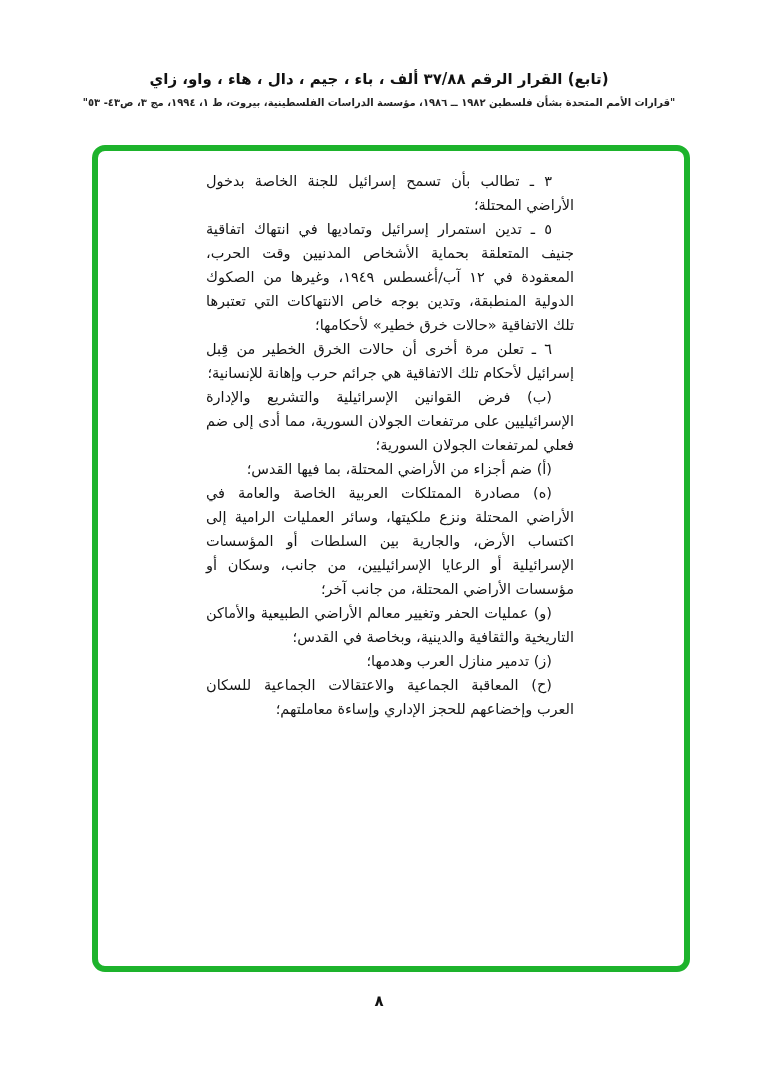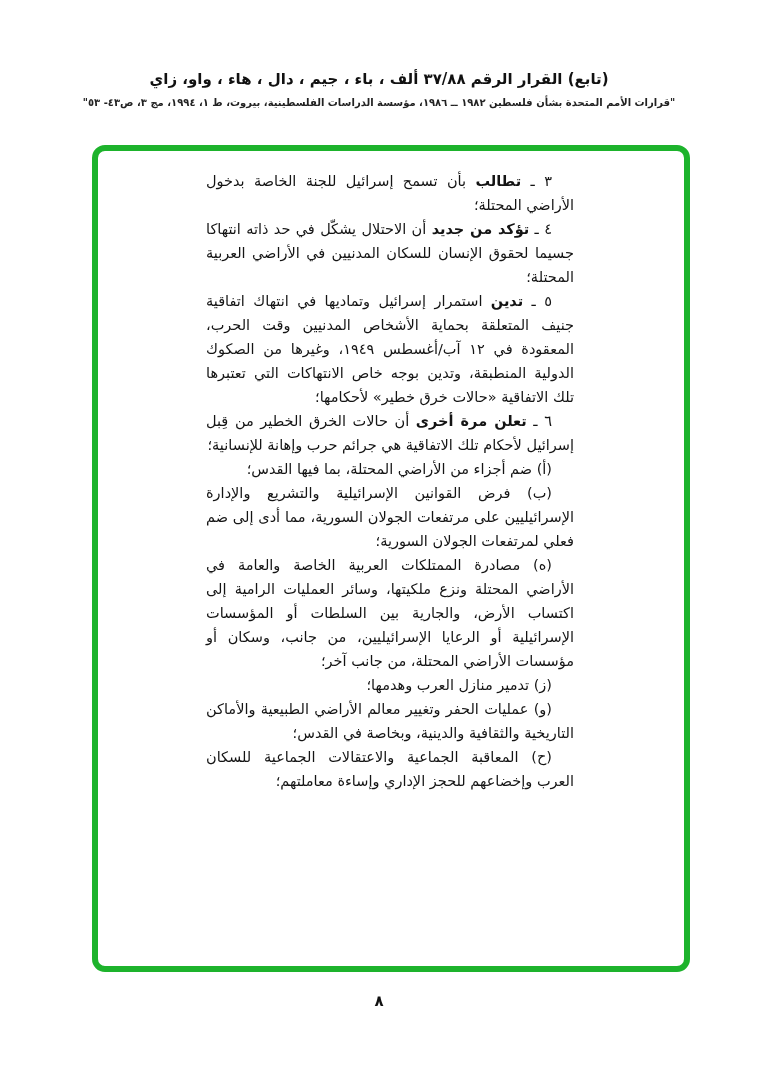--- a/index.html
+++ b/index.html
@@ -47,21 +47,21 @@
     direction:rtl;
     text-align:justify;
     font-size:14.5px;
     line-height:24px;
     color:#141414;
   }
   .para{
     margin:0;
     text-indent:22px;
   }
-  .lead{font-weight:bold;}
+  .lead{font-weight:normal;}
   .page-number{
     position:absolute;
     top:992px;left:0;right:0;
     text-align:center;
     font-size:15px;
     font-weight:bold;
     color:#111;
   }
 </style>
 </head>
@@ -70,37 +70,36 @@
 <div class="header">
   <div class="header-title">(تابع) القرار الرقم ٣٧/٨٨ ألف ، باء ، جيم ، دال ، هاء ، واو، زاي</div>
   <div class="header-citation">"قرارات الأمم المتحدة بشأن فلسطين ١٩٨٢ ــ ١٩٨٦، مؤسسة الدراسات الفلسطينية، بيروت، ط ١، ١٩٩٤، مج ٣، ص٤٣- ٥٣"</div>
 </div>
 
 <div class="content-frame">
   <div class="text-block">
 
     <p class="para"><span class="prefix">٣ ـ </span><span class="lead">تطالب</span><span> بأن تسمح إسرائيل للجنة الخاصة بدخول الأراضي المحتلة؛</span></p>
 
-    <p class="para"><span class="prefix">٤ ـ </span><span class="lead">تؤكد من جديد</span><span> أن الاحتلال يشكّل في حد ذاته انتهاكا جسيما لحقوق الإنسان للسكان المدنيين في الأراضي العربية المحتلة؛</span></p>
 
     <p class="para"><span class="prefix">٥ ـ </span><span class="lead">تدين</span><span> استمرار إسرائيل وتماديها في انتهاك اتفاقية جنيف المتعلقة بحماية الأشخاص المدنيين وقت الحرب، المعقودة في ١٢ آب/أغسطس ١٩٤٩، وغيرها من الصكوك الدولية المنطبقة، وتدين بوجه خاص الانتهاكات التي تعتبرها تلك الاتفاقية «حالات خرق خطير» لأحكامها؛</span></p>
 
     <p class="para"><span class="prefix">٦ ـ </span><span class="lead">تعلن مرة أخرى</span><span> أن حالات الخرق الخطير من قِبل إسرائيل لأحكام تلك الاتفاقية هي جرائم حرب وإهانة للإنسانية؛</span></p>
 
 
+    <p class="para"><span class="prefix">(ب) </span><span>فرض القوانين الإسرائيلية والتشريع والإدارة الإسرائيليين على مرتفعات الجولان السورية، مما أدى إلى ضم فعلي لمرتفعات الجولان السورية؛</span></p>
+
     <p class="para"><span class="prefix">(أ) </span><span>ضم أجزاء من الأراضي المحتلة، بما فيها القدس؛</span></p>
-
-    <p class="para"><span class="prefix">(ب) </span><span>فرض القوانين الإسرائيلية والتشريع والإدارة الإسرائيليين على مرتفعات الجولان السورية، مما أدى إلى ضم فعلي لمرتفعات الجولان السورية؛</span></p>
 
 
 
     <p class="para"><span class="prefix">(ه) </span><span>مصادرة الممتلكات العربية الخاصة والعامة في الأراضي المحتلة ونزع ملكيتها، وسائر العمليات الرامية إلى اكتساب الأرض، والجارية بين السلطات أو المؤسسات الإسرائيلية أو الرعايا الإسرائيليين، من جانب، وسكان أو مؤسسات الأراضي المحتلة، من جانب آخر؛</span></p>
 
+    <p class="para"><span class="prefix">(و) </span><span>عمليات الحفر وتغيير معالم الأراضي الطبيعية والأماكن التاريخية والثقافية والدينية، وبخاصة في القدس؛</span></p>
+
     <p class="para"><span class="prefix">(ز) </span><span>تدمير منازل العرب وهدمها؛</span></p>
-
-    <p class="para"><span class="prefix">(و) </span><span>عمليات الحفر وتغيير معالم الأراضي الطبيعية والأماكن التاريخية والثقافية والدينية، وبخاصة في القدس؛</span></p>
 
     <p class="para"><span class="prefix">(ح) </span><span>المعاقبة الجماعية والاعتقالات الجماعية للسكان العرب وإخضاعهم للحجز الإداري وإساءة معاملتهم؛</span></p>
 
   </div>
 </div>
 
 <div class="page-number">٨</div>
 
 </body></html>

